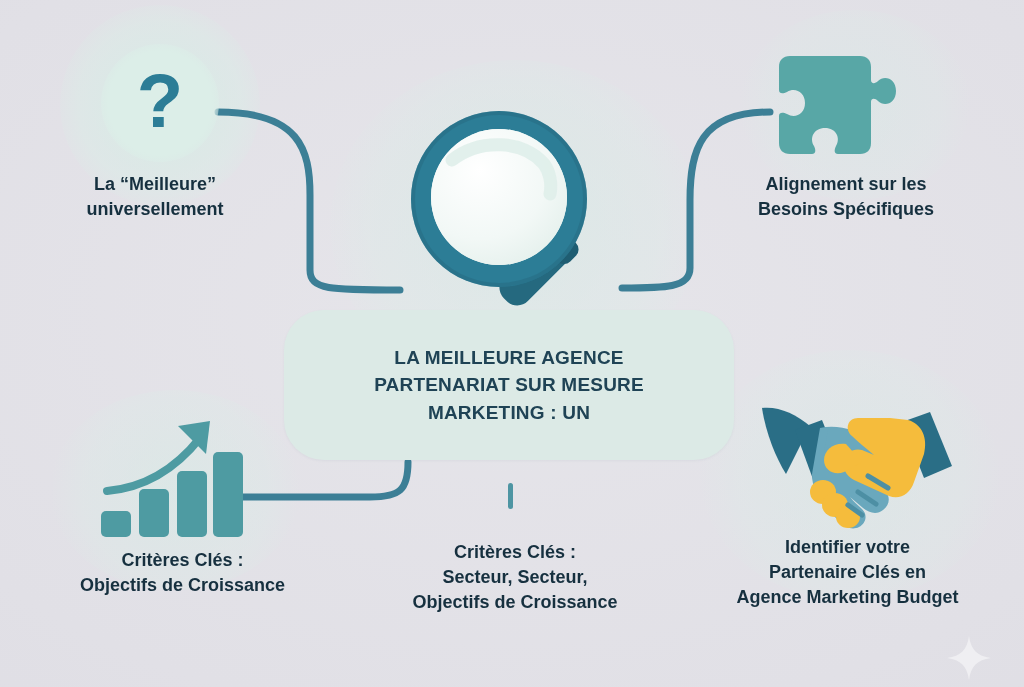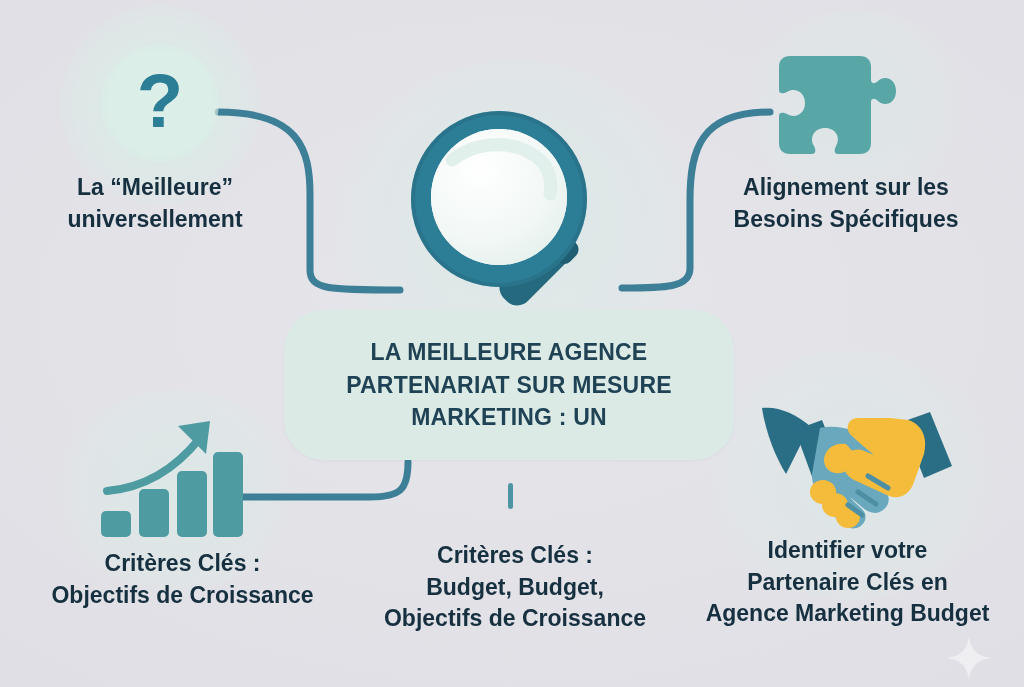--- a/index.html
+++ b/index.html
@@ -49,33 +49,33 @@
     position: absolute;
     left: 0; top: 0;
     width: 450px;
     height: 150px;
     display: flex;
     flex-direction: column;
     align-items: center;
     justify-content: center;
     gap: 2px;
     color: #1f4355;
-    font-size: 23px;
+    font-size: 19px;
     font-weight: bold;
     letter-spacing: 0.2px;
     line-height: 1.32;
     text-align: center;
   }
   #title-text span { display: block; white-space: nowrap; }
 
   
   .label {
     position: absolute;
     color: #16303f;
-    font-size: 23px;
+    font-size: 18px;
     font-weight: bold;
     line-height: 1.38;
     text-align: center;
     white-space: nowrap;
   }
   .label span { display: block; }
 
   #label-tl { left: 20px;  top: 172px; width: 270px; }
   #label-tr { left: 696px; top: 172px; width: 300px; }
   #label-bl { left: 10px;  top: 548px; width: 345px; }
@@ -302,21 +302,21 @@
     <span>Besoins Spécifiques</span>
   </div>
 
   <div class="label" id="label-bl">
     <span>Critères Clés :</span>
     <span>Objectifs de Croissance</span>
   </div>
 
   <div class="label" id="label-bc">
     <span>Critères Clés :</span>
-    <span>Budget, Budget,</span>
+    <span>Secteur, Secteur,</span>
     <span>Objectifs de Croissance</span>
   </div>
 
   <div class="label" id="label-br">
     <span>Identifier votre</span>
     <span>Partenaire Clés en</span>
     <span>Agence Marketing Budget</span>
   </div>
 
   <svg id="watermark" viewBox="0 0 44 44">

